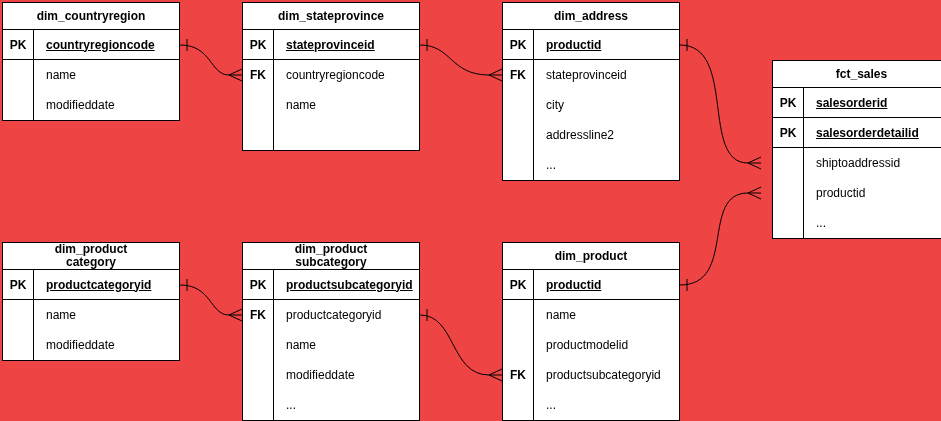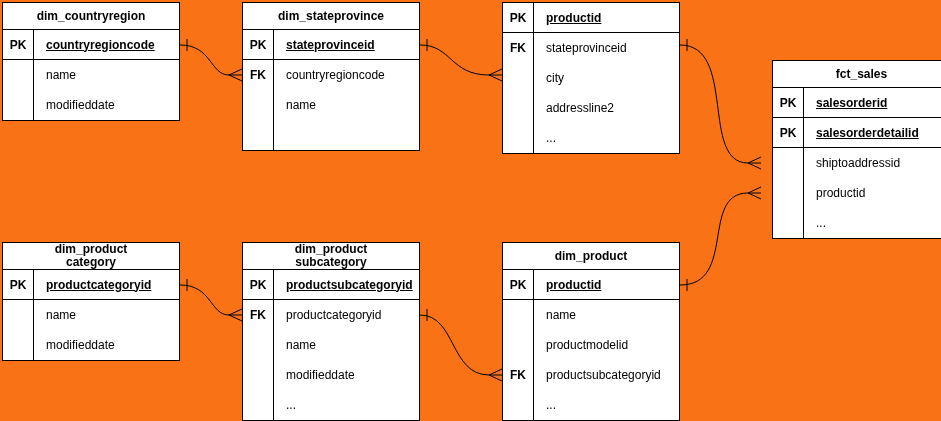--- a/index.html
+++ b/index.html
@@ -1,20 +1,20 @@
 <!DOCTYPE html>
 <html><head>
 <meta charset="utf-8">
 <style>
   html, body { margin: 0; padding: 0; background: #ffffff; }
   .canvas {
     position: relative;
     width: 941px;
     height: 421px;
-    background: #f97316;
+    background: #ef4444;
     font-family: "Liberation Sans", sans-serif;
     color: #000000;
     overflow: hidden;
   }
   .tbl {
     position: absolute;
     background: #ffffff;
     border: 1px solid #000000;
     box-sizing: border-box;
   }
@@ -137,20 +137,21 @@
       <div class="trow">
         <div class="kcell"></div>
         <div class="fcell">name</div>
       </div>
       <div class="trow">
         <div class="kcell"></div>
       </div>
     </div>
 
   <div class="tbl" style="left:502px; top:2px; width:178px;">
+      <div class="tbl-title">dim_address</div>
       <div class="trow pk">
         <div class="kcell">PK</div>
         <div class="fcell">productid</div>
       </div>
       <div class="trow">
         <div class="kcell">FK</div>
         <div class="fcell">stateprovinceid</div>
       </div>
       <div class="trow">
         <div class="kcell"></div>

